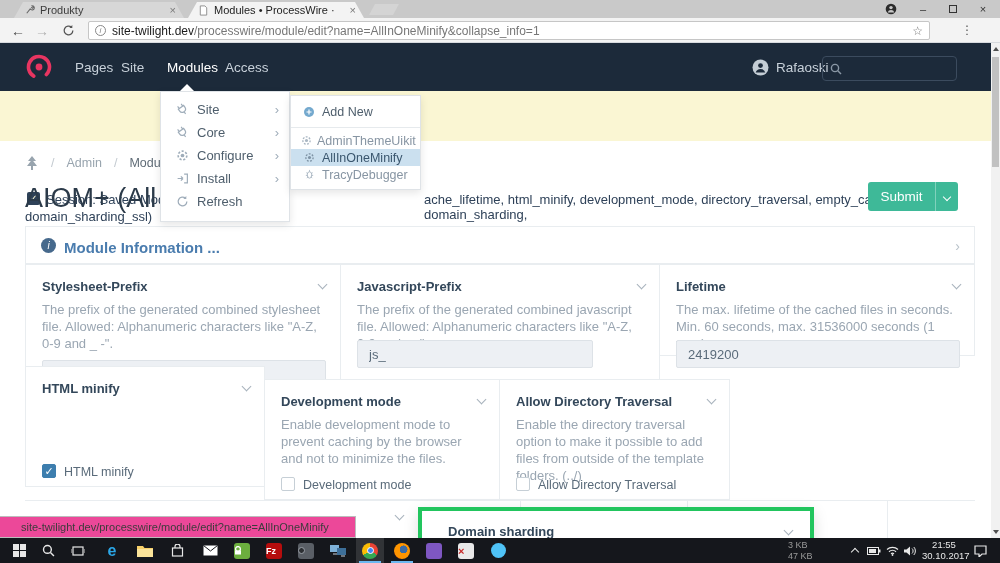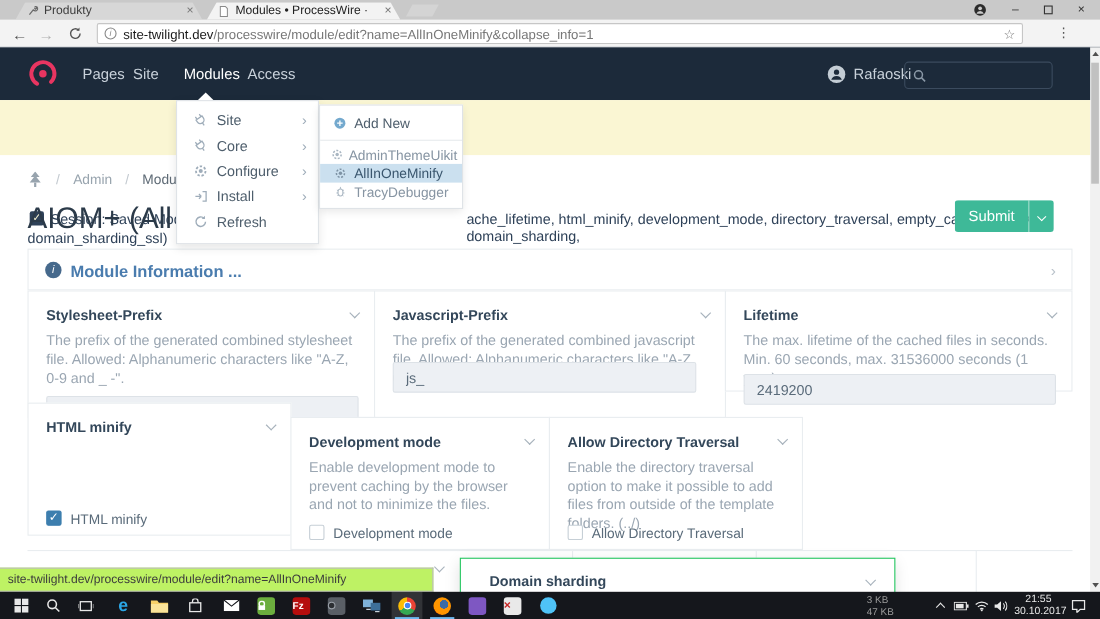--- a/index.html
+++ b/index.html
@@ -53,22 +53,22 @@
 
 .dd-panel{position:absolute;background:#fff;border:1px solid #dfe3e7;box-shadow:0 3px 8px rgba(0,0,0,.1);z-index:8}
 .dd-item{display:flex;align-items:center;height:23px;padding:0 10px 0 12px;font-size:13px;color:#4e5e6c}
 .dd-item .ico{width:18px;margin-right:6px;display:flex;justify-content:center}
 .dd-item .arr{margin-left:auto;color:#9fadba;font-size:13px}
 .dd-sub-item{display:flex;align-items:center;height:17px;padding:0 10px;font-size:12.5px;color:#8795a3}
 .dd-sub-item .ico{width:16px;margin-right:5px;display:flex;justify-content:center}
 .dd-hl{background:#cbe0ef;color:#3a566e}
 .dd-sep{height:1px;background:#e6eaed;margin:4px 0}
 
-.domain-card{position:absolute;left:418px;top:507px;width:396px;height:56px;background:#fff;border:1px solid #22c55e;box-shadow:0 5px 14px rgba(0,0,0,.13);z-index:5}
-.statusbar{position:absolute;left:0px;top:516px;width:394px;height:22px;background:#bef264;border:1px solid #bcbcbc;border-left:none;font-size:11px;color:#3c3c3c;line-height:20px;padding-left:7px;z-index:9}
+.domain-card{position:absolute;left:418px;top:507px;width:396px;height:56px;background:#fff;border:4px solid #22c55e;box-shadow:0 5px 14px rgba(0,0,0,.13);z-index:5}
+.statusbar{position:absolute;left:0px;top:516px;width:356px;height:22px;background:#ec4899;border:1px solid #bcbcbc;border-left:none;font-size:11px;color:#3c3c3c;line-height:20px;padding-left:21px;z-index:9}
 .scrollbar{position:absolute;left:991px;top:43px;width:9px;height:495px;background:#f1f1f1;z-index:7}
 .sb-thumb{position:absolute;left:1px;top:14px;width:7px;height:110px;background:#c1c1c1}
 .sb-arrow{position:absolute;left:2px;width:0;height:0;border-left:3px solid transparent;border-right:3px solid transparent}
 
 .taskbar{position:absolute;left:0;top:538px;width:1000px;height:25px;background:#15171c;z-index:20;color:#e8e8e8}
 .tb-ico{position:absolute;top:0;width:28px;height:25px;display:flex;align-items:center;justify-content:center}
 .tb-active{background:rgba(255,255,255,.12)}
 .tb-underline{position:absolute;bottom:0;left:3px;right:3px;height:2px;background:#6cb8f0}
 .tray-txt{position:absolute;font-size:9.5px;line-height:11px;color:#e8e8e8;text-align:center}
 .dbg{position:absolute;left:788px;font-size:9px;color:#9a9a9a}
@@ -197,21 +197,21 @@
   <div class="cell" style="left:25px;top:264px;width:316px;height:116px">
     <span class="f-label">Stylesheet-Prefix</span>
     <span class="cell-chev chev"></span>
     <div class="f-desc">The prefix of the generated combined stylesheet file. Allowed: Alphanumeric characters like "A-Z, 0-9 and _ -".</div>
     <input class="f-input" style="top: 75px; width: 284px; margin-top: 20px;" readonly="" value="css_">
   </div>
   <div class="cell" style="left:340px;top:264px;width:320px;height:116px">
     <span class="f-label">Javascript-Prefix</span>
     <span class="cell-chev chev"></span>
     <div class="f-desc">The prefix of the generated combined javascript file. Allowed: Alphanumeric characters like "A-Z, 0-9 and _ -".</div>
-    <input class="f-input" style="top: 64px; width: 276px;" readonly="" value="js_">
+    <input class="f-input" style="top: 75px; width: 236px;" readonly="" value="js_">
   </div>
   <div class="cell" style="left:659px;top:264px;width:316px;height:92px">
     <span class="f-label">Lifetime</span>
     <span class="cell-chev chev"></span>
     <div class="f-desc">The max. lifetime of the cached files in seconds. Min. 60 seconds, max. 31536000 seconds (1 year).</div>
     <input class="f-input" style="top: 75px; width: 284px;" readonly="" value="2419200">
   </div>
 
   <div class="cell" style="left:25px;top:366px;width:240px;height:121px">
     <span class="f-label">HTML minify</span>

